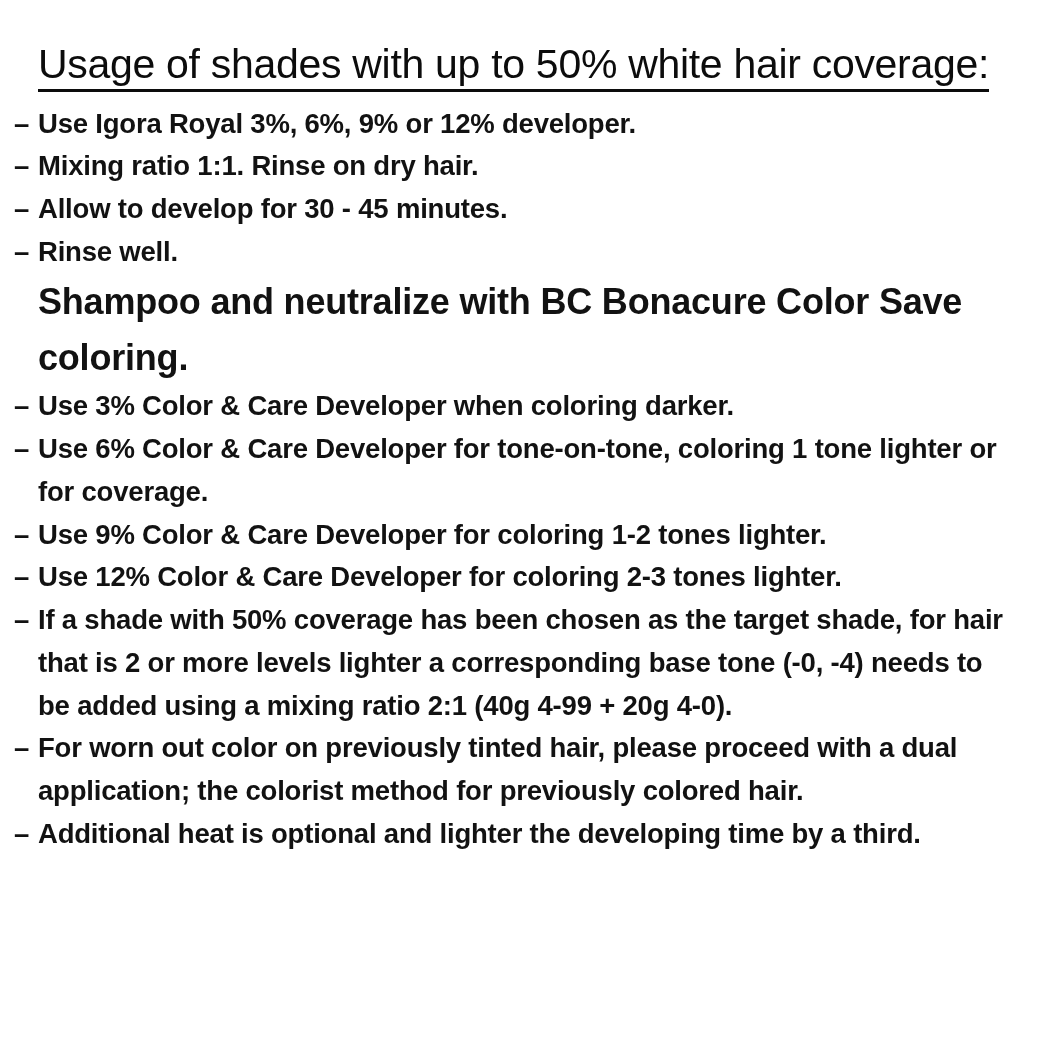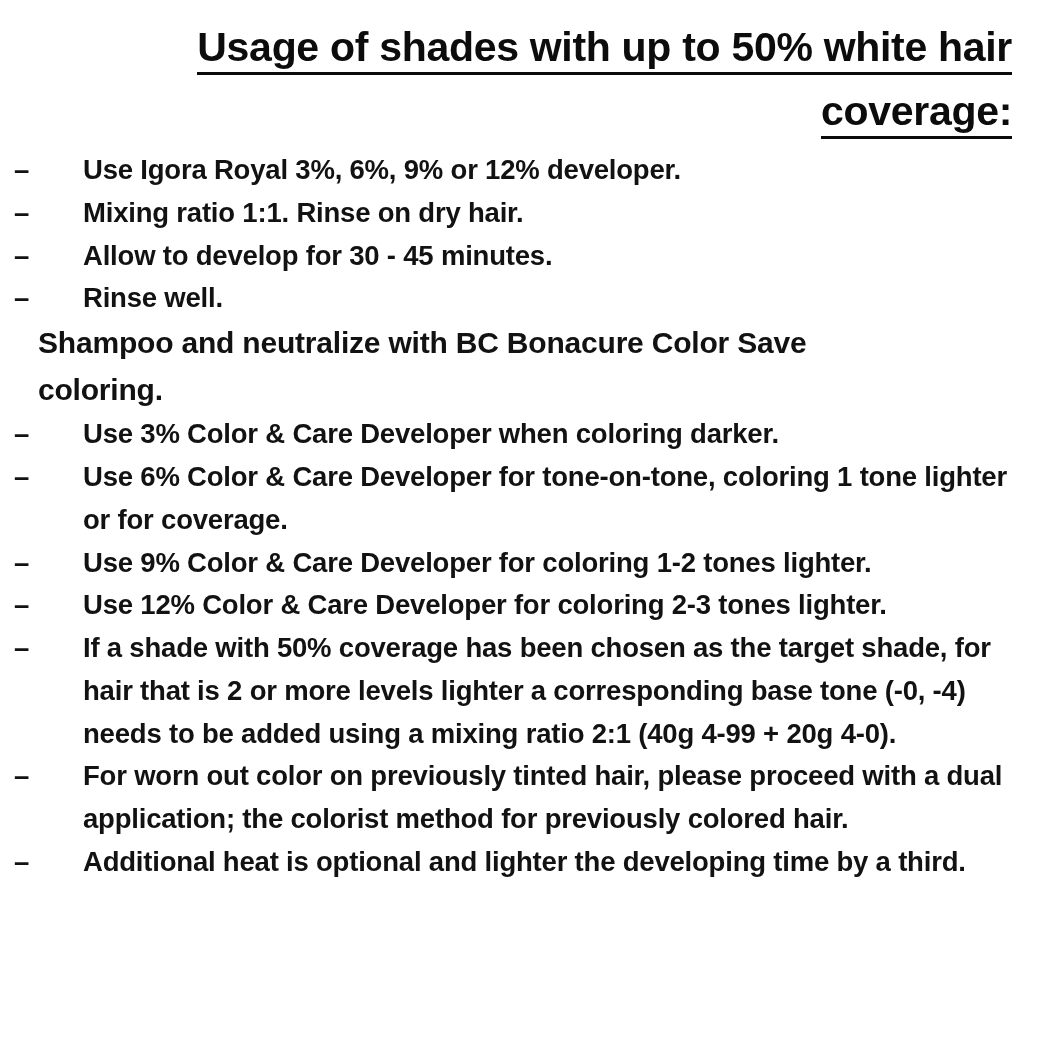--- a/index.html
+++ b/index.html
@@ -16,27 +16,26 @@
   }
   .page {
     width: 1042px;
     height: 1042px;
     box-sizing: border-box;
     padding: 16px 30px 0 14px;
     position: relative;
   }
   .doc-title {
     font-size: 41px;
-    font-weight: 700;
+    font-weight: 400;
     line-height: 1.55;
     letter-spacing: -0.3px;
-    margin: 0 0 6px 0;
+    margin: 17px 0 6px 0;
     padding-left: 24px;
     color: #0c0c0c;
-    text-align: right;
   }
   .doc-title .t-line {
     display: inline;
     border-bottom: 3px solid #0c0c0c;
     padding-bottom: 2px;
     box-decoration-break: clone;
     -webkit-box-decoration-break: clone;
   }
   .bullet-list {
     list-style: none;
@@ -57,24 +56,23 @@
     flex: 0 0 auto;
     width: 24px;
     font-size: 27.5px;
     font-weight: 700;
     line-height: 1.555;
     color: #121212;
   }
   .item-text {
     flex: 1 1 auto;
     display: block;
-    margin-left: 45px;
   }
   .cont-line {
-    font-size: 30px;
+    font-size: 36px;
     font-weight: 700;
     line-height: 1.555;
     letter-spacing: -0.2px;
     color: #121212;
     padding-left: 24px;
   }
 </style>
 </head>
 <body>
 

